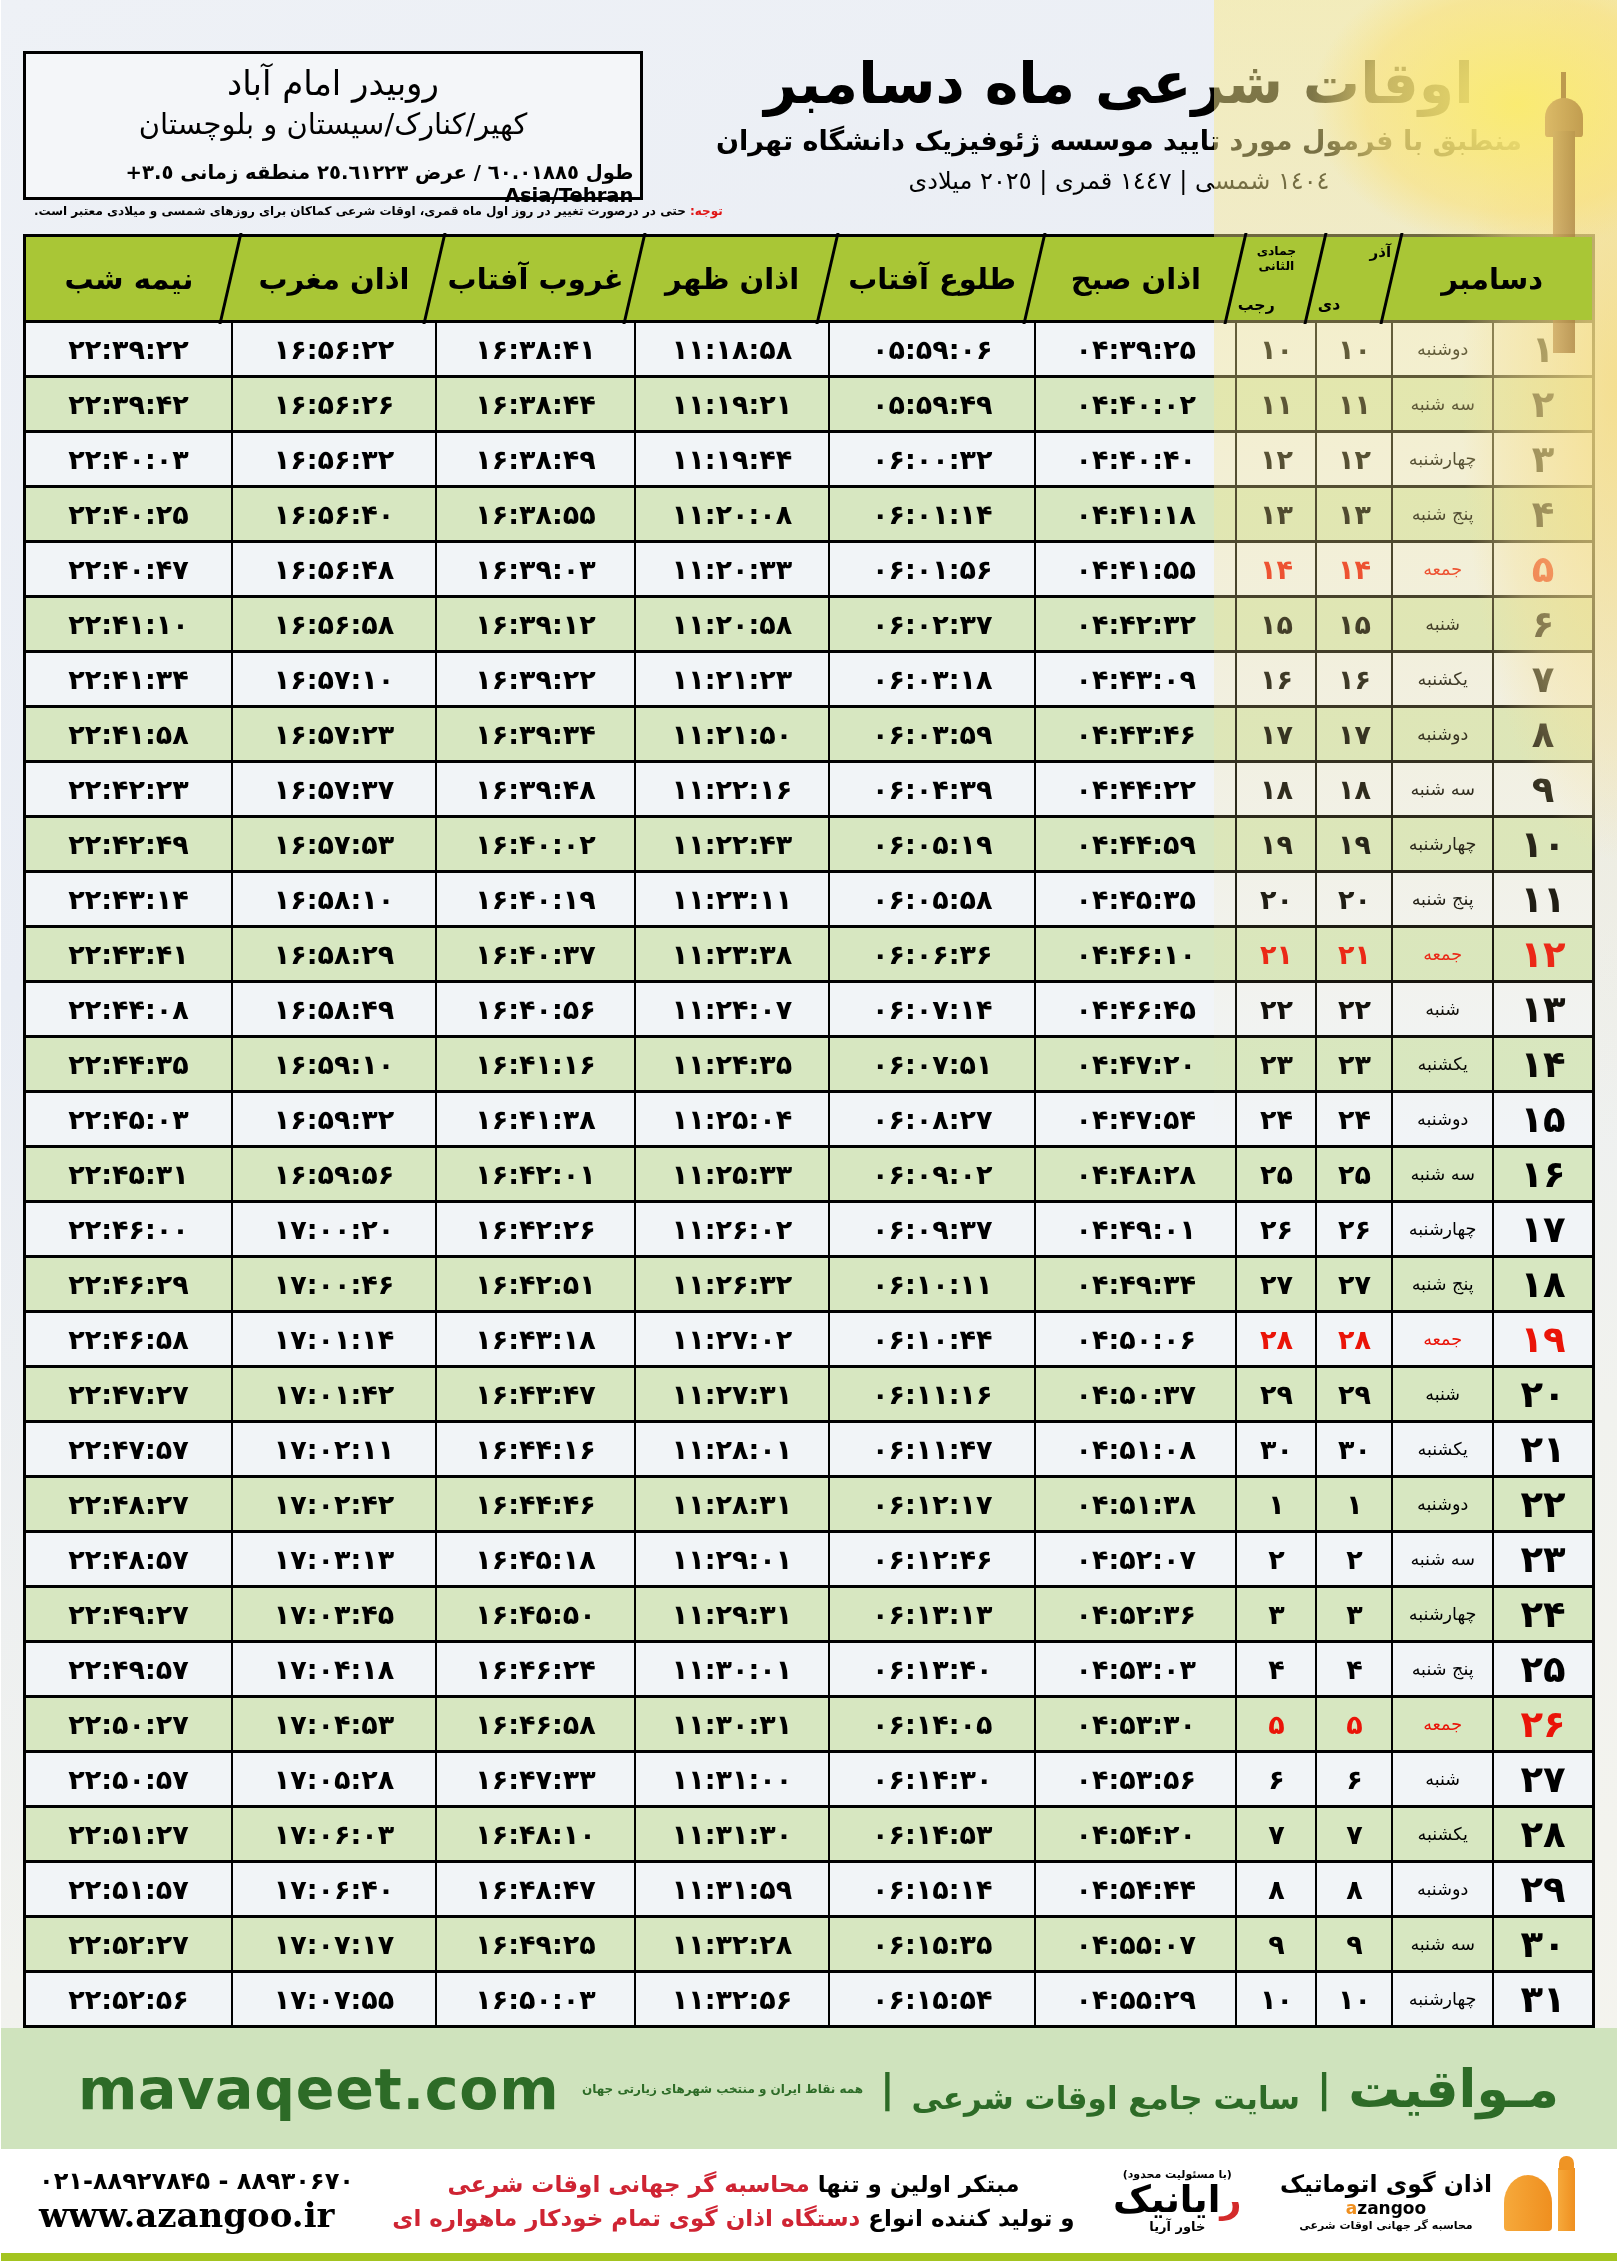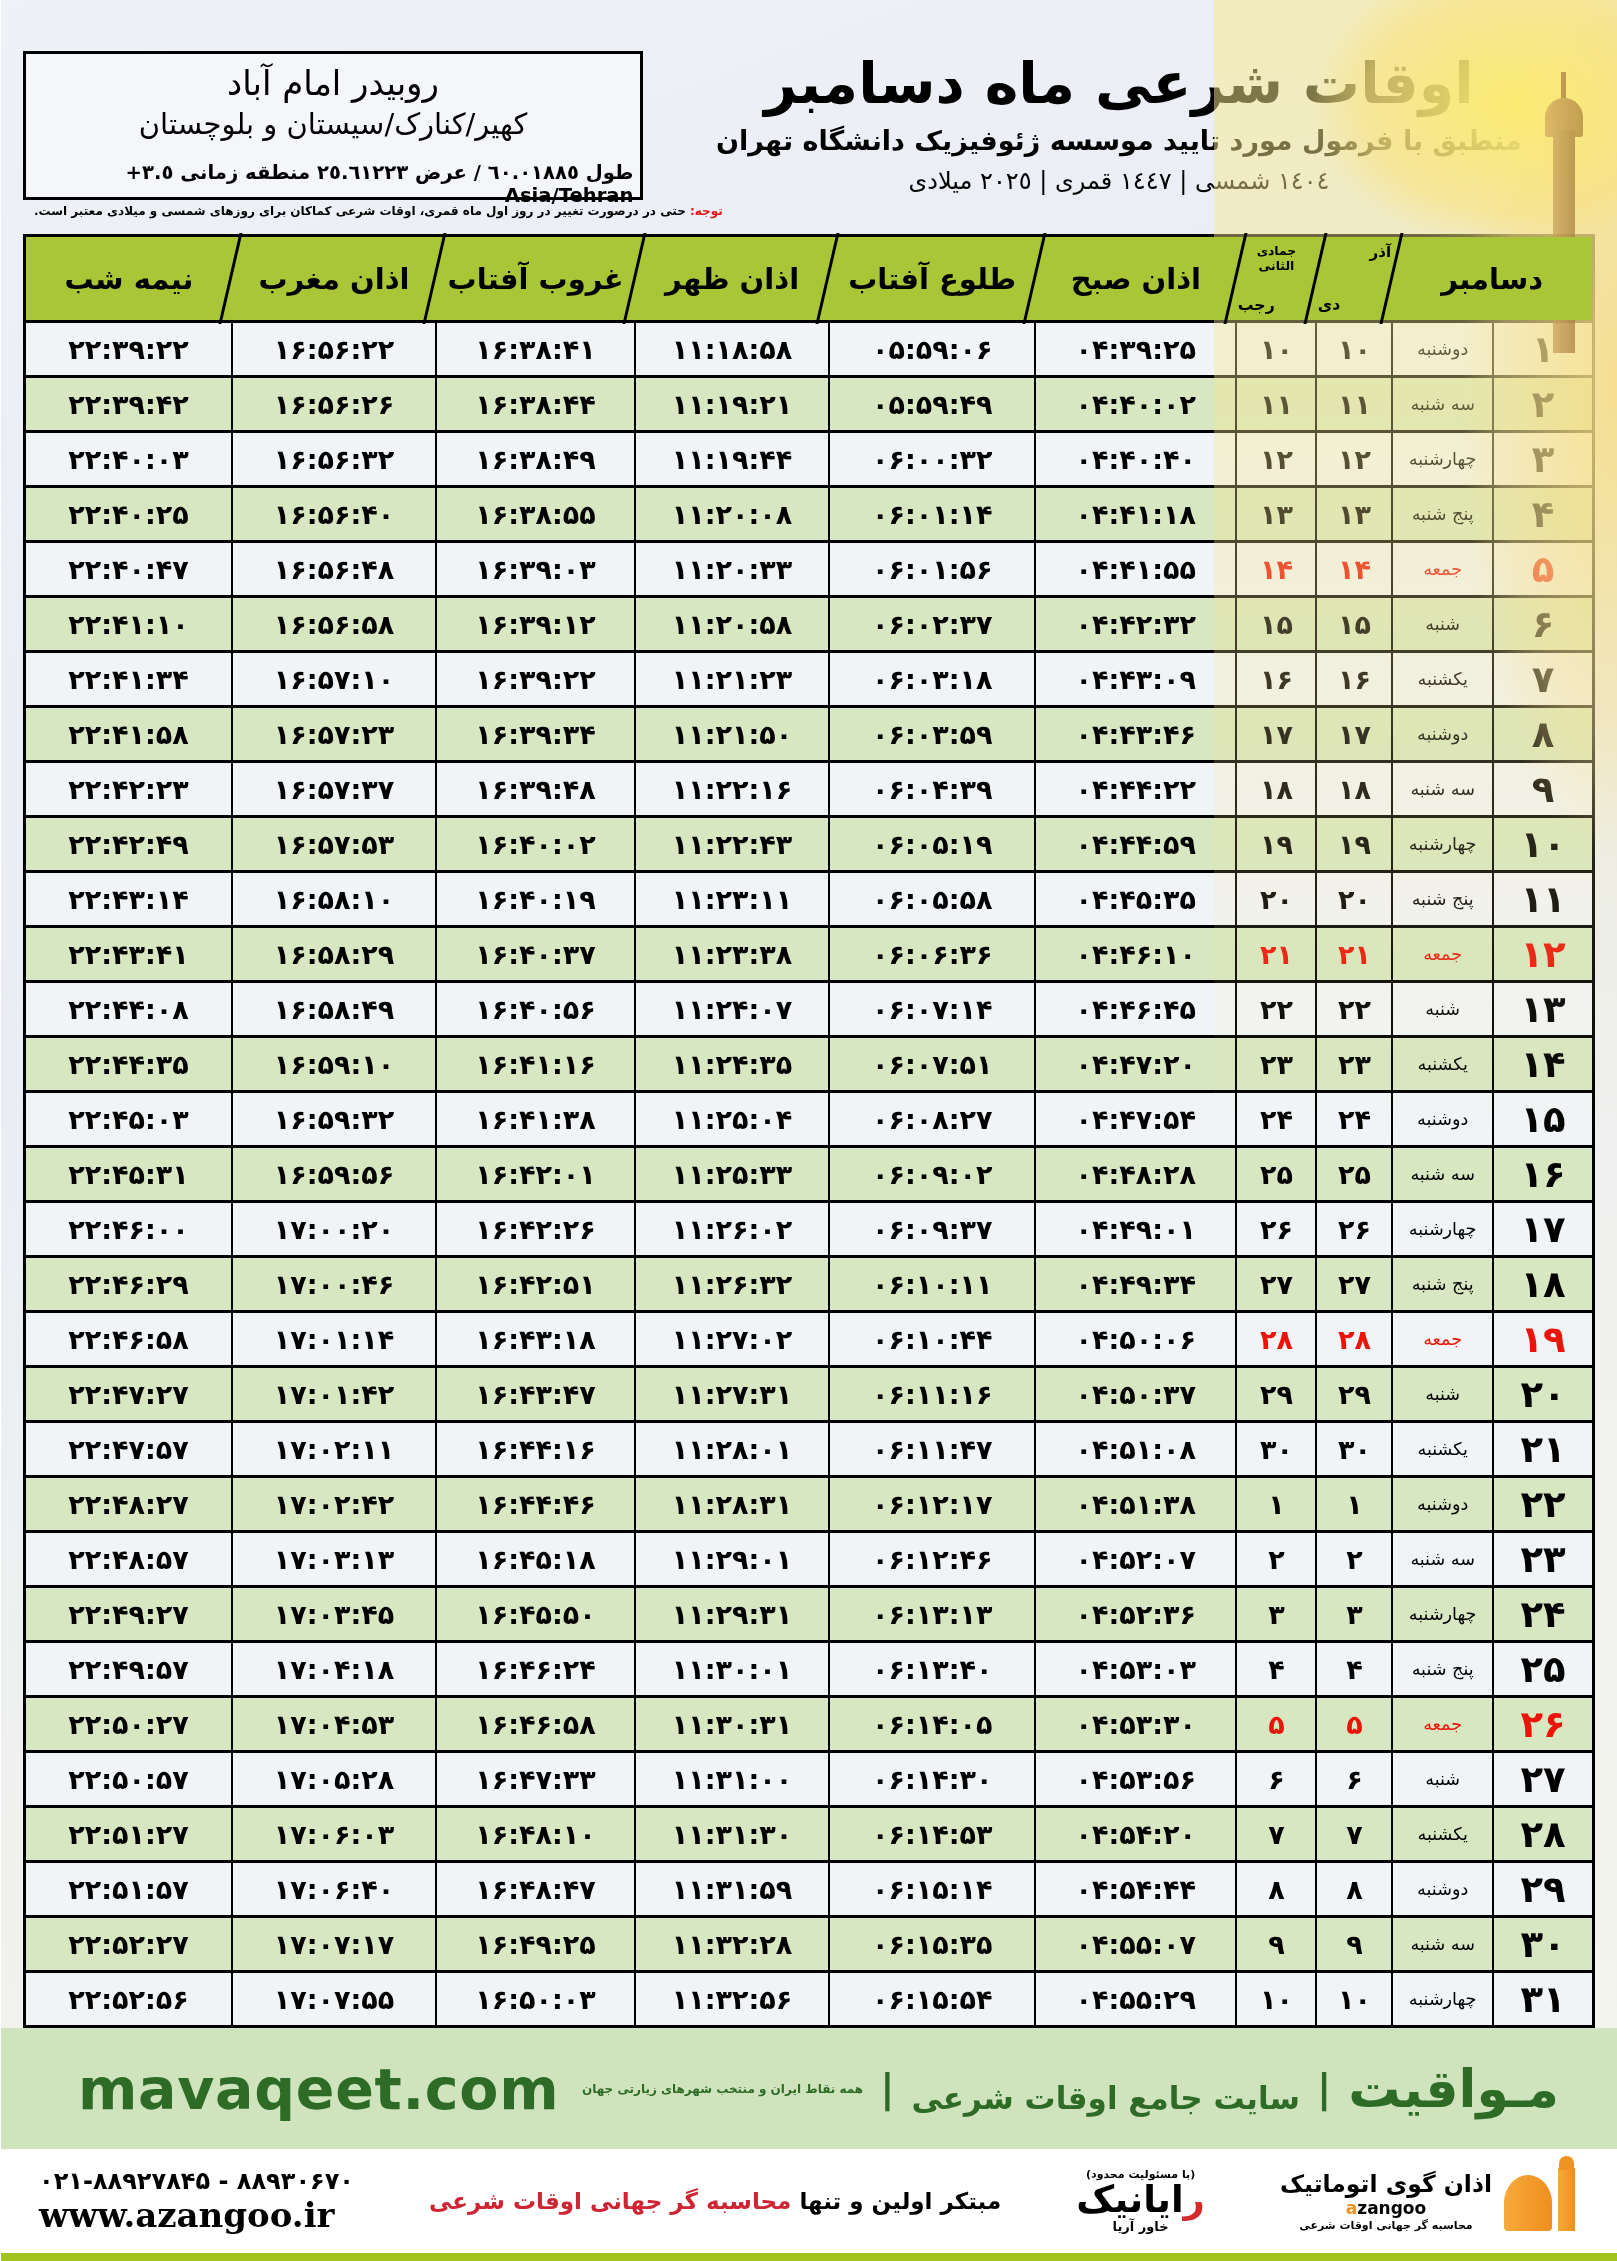--- a/index.html
+++ b/index.html
@@ -585,20 +585,24 @@
     <div class="ry-logo">
       <div class="ry-note">(با مسئولیت محدود)</div>
       <div class="ry-main"><span class="r1">ر</span><span>ایانیک</span></div>
       <div class="ry-sub">خاور آریا</div>
     </div>
     <div class="promo">
       <div>
         <span>مبتکر اولین و تنها</span>
         <span class="red">محاسبه گر جهانی اوقات شرعی</span>
       </div>
+      <div>
+        <span>و تولید کننده انواع</span>
+        <span class="red">دستگاه اذان گوی تمام خودکار ماهواره ای</span>
+      </div>
     </div>
     <div class="contact">
       <div class="ct-phones">۰۲۱-۸۸۹۲۷۸۴۵ - ۸۸۹۳۰۶۷۰</div>
       <div class="ct-site">www.azangoo.ir</div>
     </div>
   </div>
 
   <div class="bottom-bar"></div>
 
 </div>

